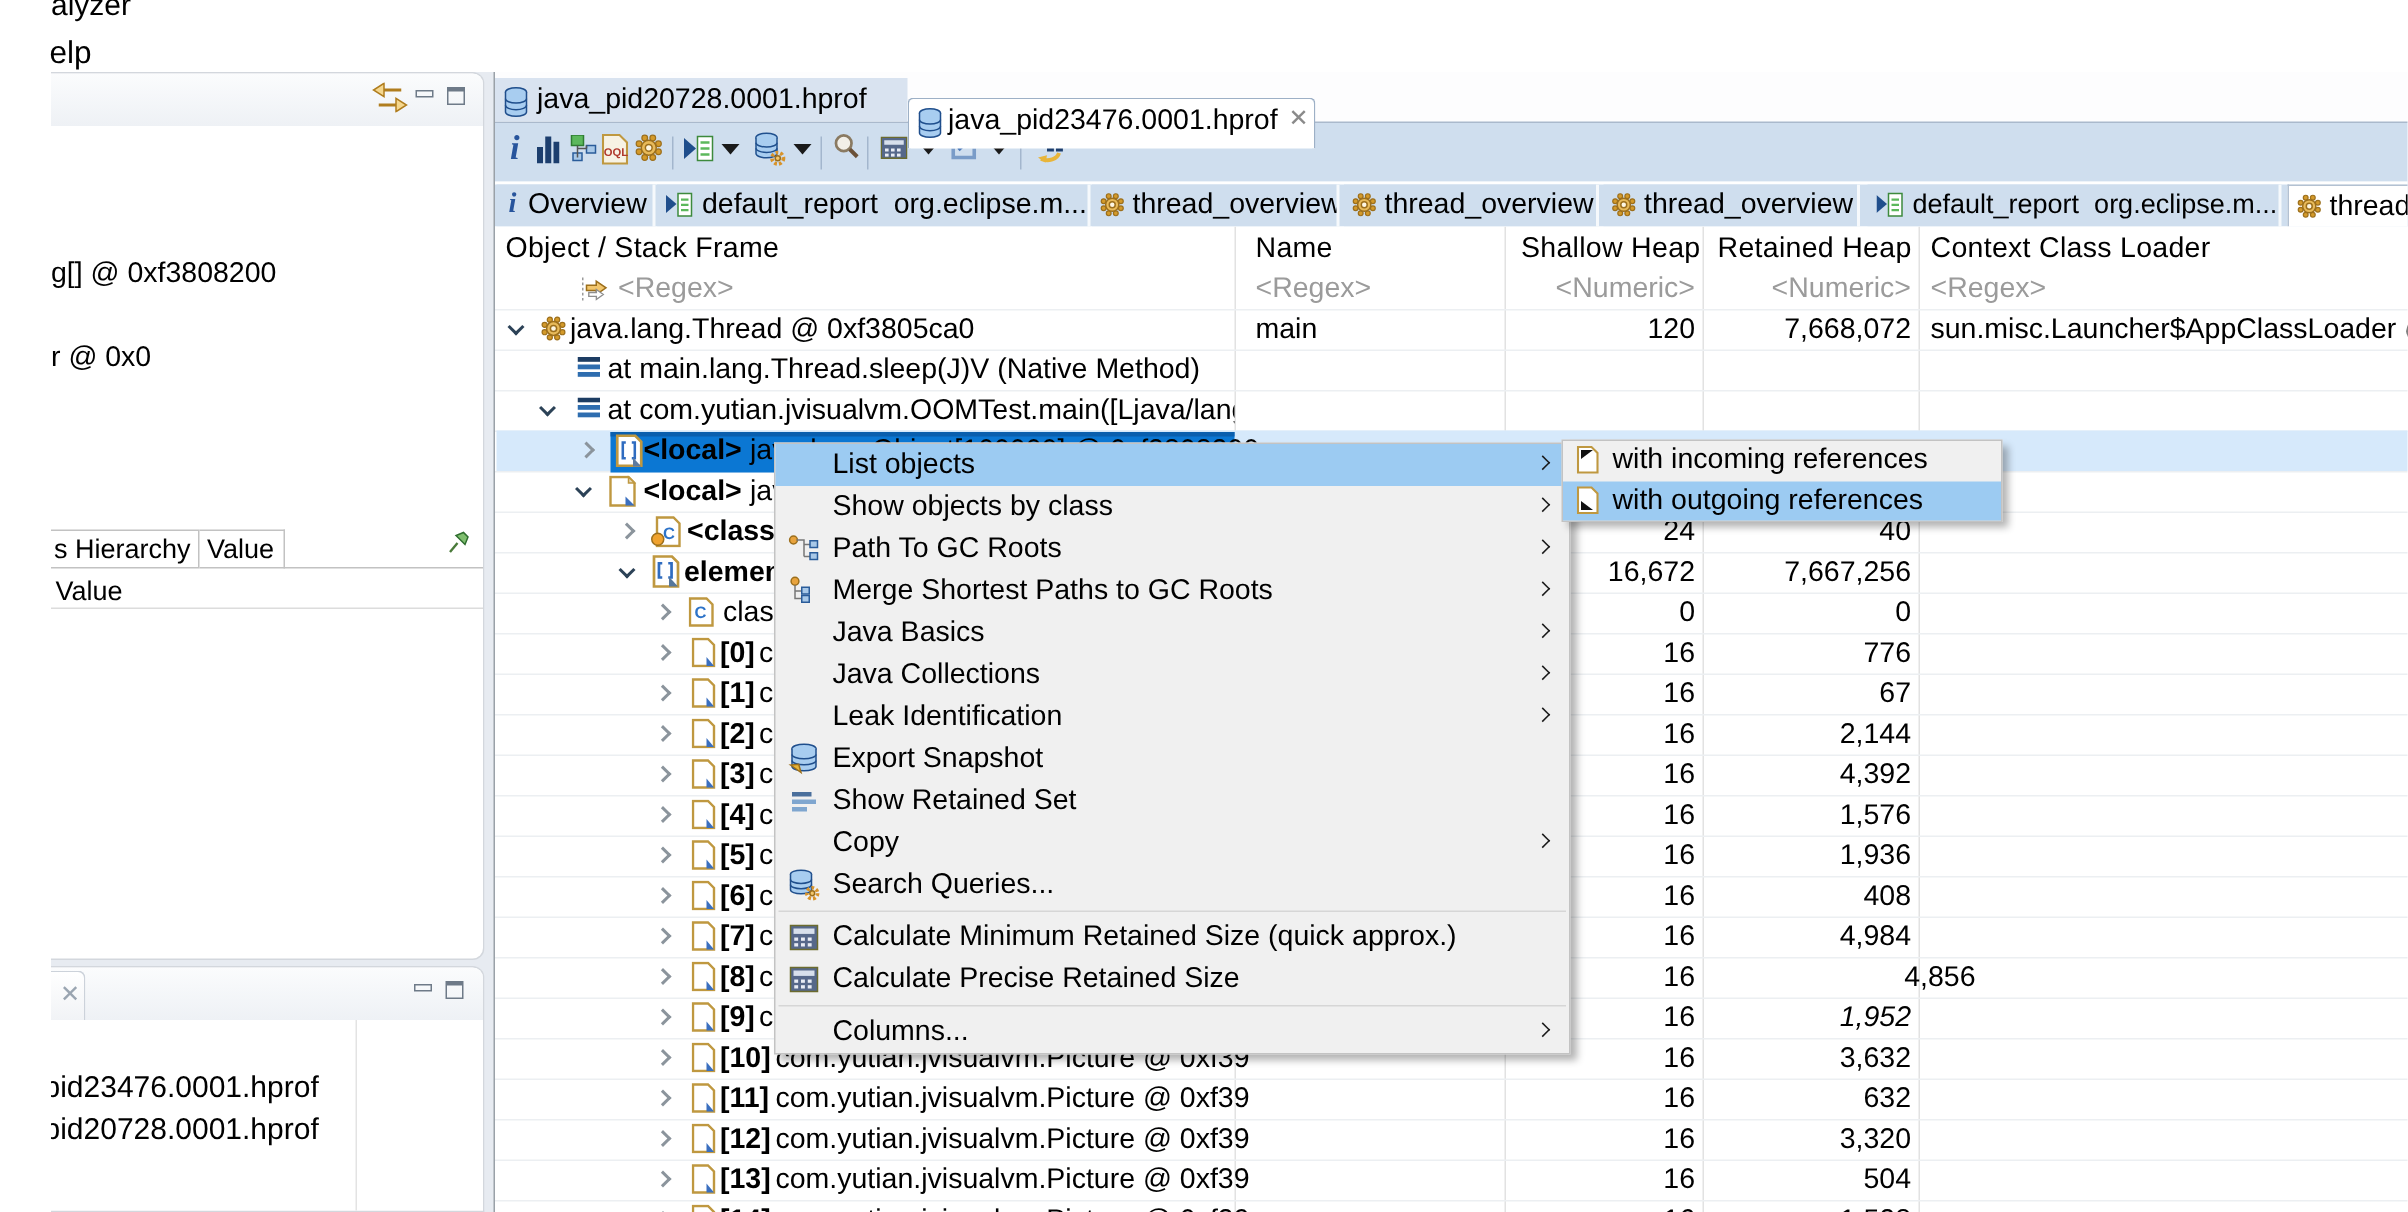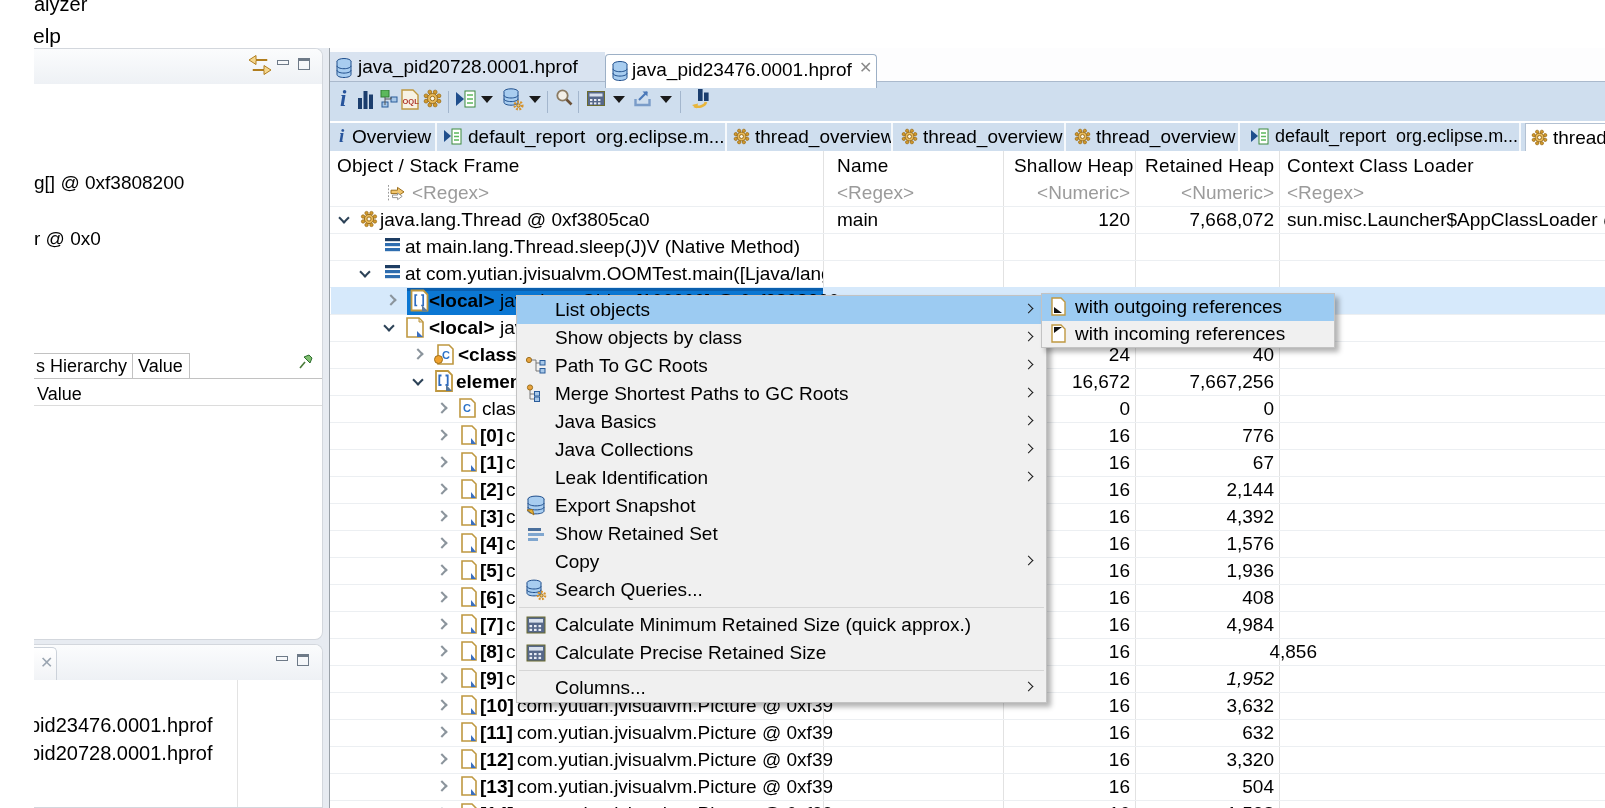--- a/index.html
+++ b/index.html
@@ -20,21 +20,21 @@
 #p2tab { left:0; top:2px; width:23px; height:33px; background:linear-gradient(#fff,#f1f3f6); border:1px solid #ccd2da; border-left:none; border-bottom:none; border-radius:0 5px 0 0;}
 
 
 #edge { left:295px; top:48px; width:1px; height:760px; background:#9aa1a8; }
 #editor { left:296px; top:48px; width:1309px; height:760px; background:#fff; }
 
 
 #etabbar { left:296px; top:48px; width:1309px; height:34px; background:#fdfdfe; border-bottom:1px solid #aab9cc; }
 .etab { position:absolute; font-size:19px; }
 #etab1 { left:0px; top:4px; width:275px; height:29px; background:#d9e3f0; }
-#etab2 { left:275px; top:6px; width:272px; height:34px; background:#fff; border:1px solid #9db0c6; border-bottom:none; border-radius:4px 4px 0 0; z-index:3; }
+#etab2 { left:275px; top:17px; width:272px; height:34px; background:#fff; border:1px solid #9db0c6; border-bottom:none; border-radius:4px 4px 0 0; z-index:3; }
 .etab span { position:absolute; top:4px; }
 #etab2 span { top:4px; }
 
 
 #etoolbar { left:296px; top:82px; width:1309px; height:39px; background:#cfdeee; }
 .tsep { position:absolute; top:9px; width:1px; height:22px; background:#a3b6cd; }
 .ddarr { position:absolute; width:0; height:0; border-left:6px solid transparent; border-right:6px solid transparent; border-top:7px solid #1a1a1a; }
 
 
 #vtabbar { left:296px; top:121px; width:1309px; height:30px; background:#cfdeee; border-top:2px solid #fff; }
@@ -719,29 +719,29 @@
         <span class="lbl">Calculate Precise Retained Size</span>
       </div>
     <div class="msep"></div>
     <div class="mi">
         <span class="lbl">Columns...</span>
         <span class="arr"></span>
       </div>
   </div>
 
   <div id="smenu" class="abs">
+    <div class="smi">
+        <svg class="abs" style="left:9px;top:3px;" width="15" height="19" viewBox="0 0 15 19">
+          <path d="M1 1h9l4 4v13H1z" fill="#fff" stroke="#bf9840" stroke-width="1.4"></path>
+          <path d="M3 3h8l-8 6z" fill="#111"></path>
+        </svg>
+        <span class="lbl">with incoming references</span>
+      </div>
     <div class="smi hl">
         <svg class="abs" style="left:9px;top:3px;" width="15" height="19" viewBox="0 0 15 19">
           <path d="M1 1h9l4 4v13H1z" fill="#fff" stroke="#bf9840" stroke-width="1.4"></path>
           <path d="M3 16v-6l8 6z" fill="#111"></path>
         </svg>
         <span class="lbl">with outgoing references</span>
       </div>
-    <div class="smi">
-        <svg class="abs" style="left:9px;top:3px;" width="15" height="19" viewBox="0 0 15 19">
-          <path d="M1 1h9l4 4v13H1z" fill="#fff" stroke="#bf9840" stroke-width="1.4"></path>
-          <path d="M3 3h8l-8 6z" fill="#111"></path>
-        </svg>
-        <span class="lbl">with incoming references</span>
-      </div>
   </div>
 
 </div>
 
 </body></html>

